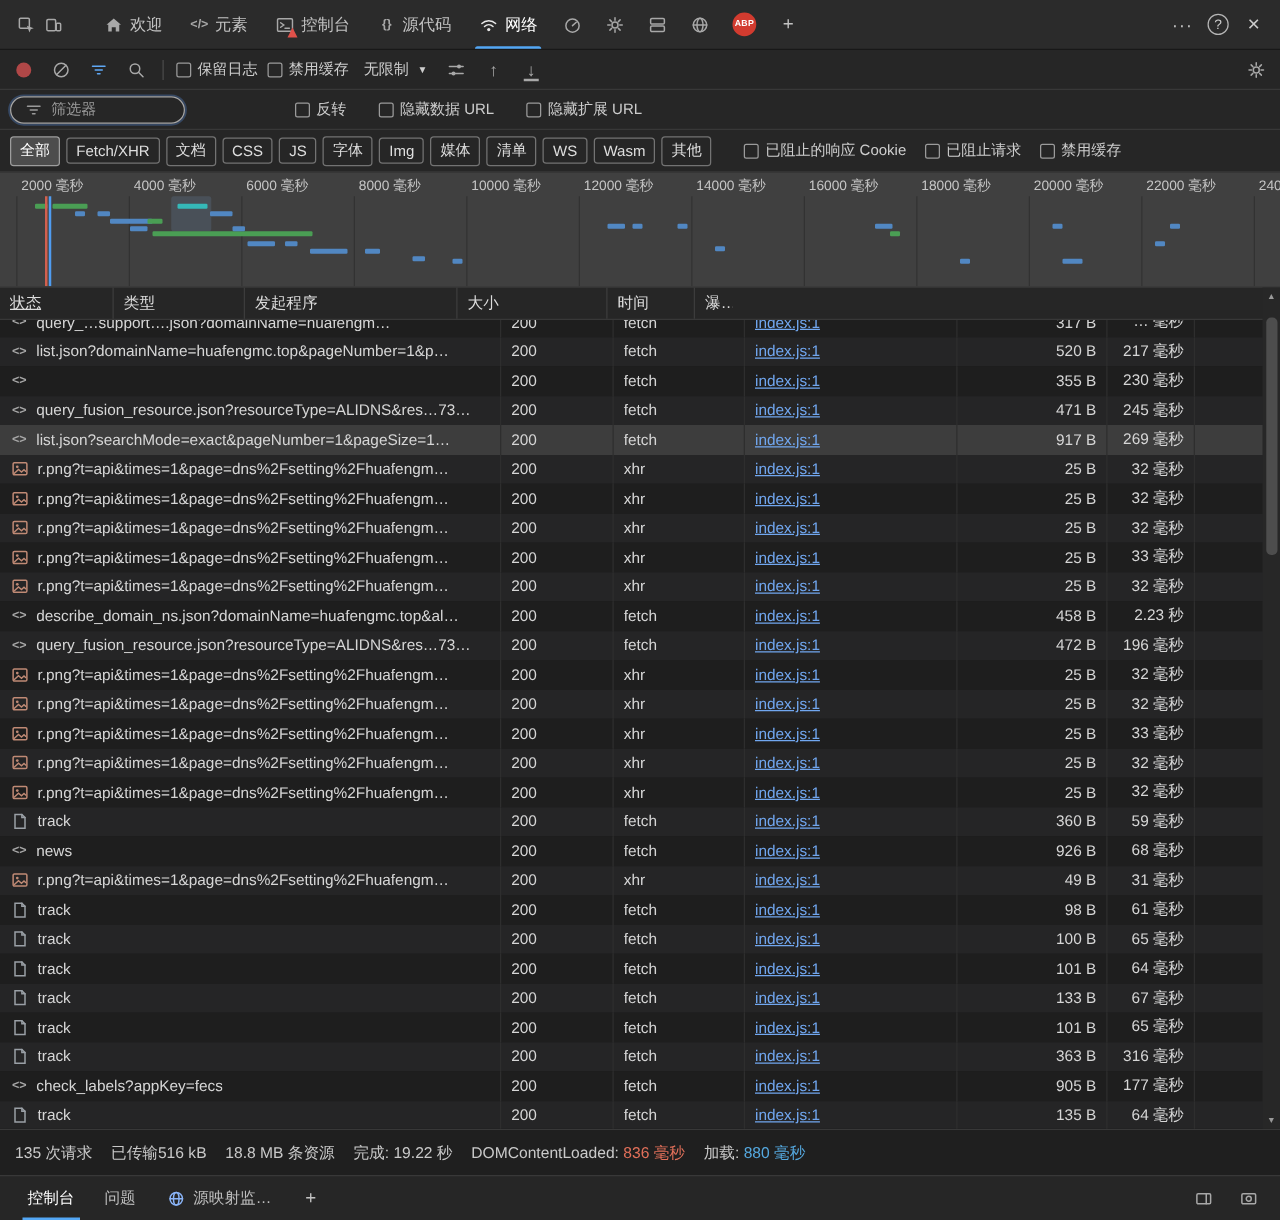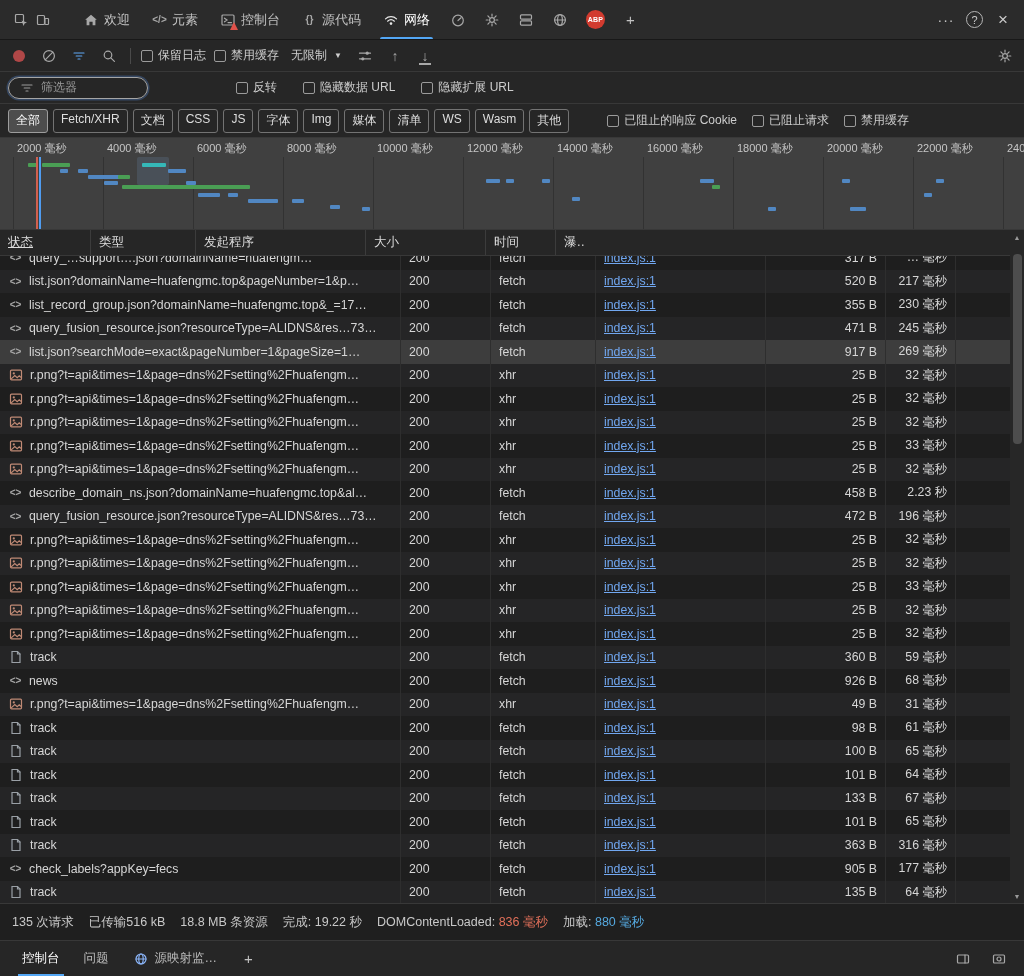--- a/index.html
+++ b/index.html
@@ -35,24 +35,24 @@
 .caret{font-size:8px;color:#cdcdcd}
 .arr{font-size:14px}
 .dl{position:relative}
 .dl::after{content:"";position:absolute;left:5px;right:5px;bottom:2px;height:1.5px;background:#a8a8a8}
 
 .filter-row{flex:0 0 32px;height:32px;background:#262626;display:flex;align-items:center;padding:0 8px;border-bottom:1px solid #383838;gap:26px}
 .filter-pill{display:inline-flex;align-items:center;gap:6px;height:22px;padding:0 10px;border:1px solid #a5a5a5;border-radius:12px;width:140px;margin-right:62px;box-shadow:0 0 0 1.5px rgba(90,150,240,.30)}
 .filter-pill .ph{color:#9a9a9a;font-size:12px}
 
 .chips-row{flex:0 0 34px;height:34px;background:#262626;display:flex;align-items:center;padding:0 8px;border-bottom:1px solid #383838}
-.chips{display:flex;gap:5px;}
+.chips{display:flex;gap:5px;align-items:center}
 .chip{border:1px solid #737373;border-radius:3px;padding:2.5px 7px;font-size:12px;color:#dedede;white-space:nowrap;cursor:default}
 .chip.active{background:#4d4d4d;border-color:#9d9d9d;color:#fff}
-.chip-checks{display:flex;gap:15px;margin-left:38px;align-items:center}
+.chip-checks{display:flex;gap:15px;margin-left:26px;align-items:center}
 
 .overview{flex:0 0 92px;height:92px;background:#404040;position:relative;border-bottom:1px solid #383838;overflow:hidden;cursor:default}
 .ov-label{position:absolute;top:3px;font-size:11px;color:#c6c6c6;white-space:nowrap}
 .ov-grid{position:absolute;top:19px;bottom:0;width:1px;background:#323232}
 .ov-bar{position:absolute;height:4px;border-radius:1px}
 .ov-evt{position:absolute;top:19px;bottom:0;width:1.5px}
 .ov-hl{position:absolute;background:rgba(140,190,255,.13);border-radius:2px}
 
 .thead{flex:0 0 26px;height:26px;background:#262626;display:flex;align-items:stretch;border-bottom:1px solid #383838;font-size:12.5px;color:#dcdcdc}
 .th{display:flex;align-items:center;padding:0 8px;border-left:1px solid #3c3c3c;white-space:nowrap;overflow:hidden;cursor:default}
@@ -414,21 +414,20 @@
           <span>520 B</span>
         </div>
         <div class="td num" style="width:70px">
           <span>217 毫秒</span>
         </div>
         <div class="td" style="width:69px"></div>
       </div>
       <div class="tr">
         <div class="td name" style="width:400px">
           <span class="icn gtxt">&lt;&gt;</span>
-          <span class="nm">list_record_group.json?domainName=huafengmc.top&amp;_=17…</span>
         </div>
         <div class="td" style="width:90px">
           <span>200</span>
         </div>
         <div class="td" style="width:105px">
           <span>fetch</span>
         </div>
         <div class="td" style="width:170px">
           <span class="link">index.js:1</span>
         </div>

